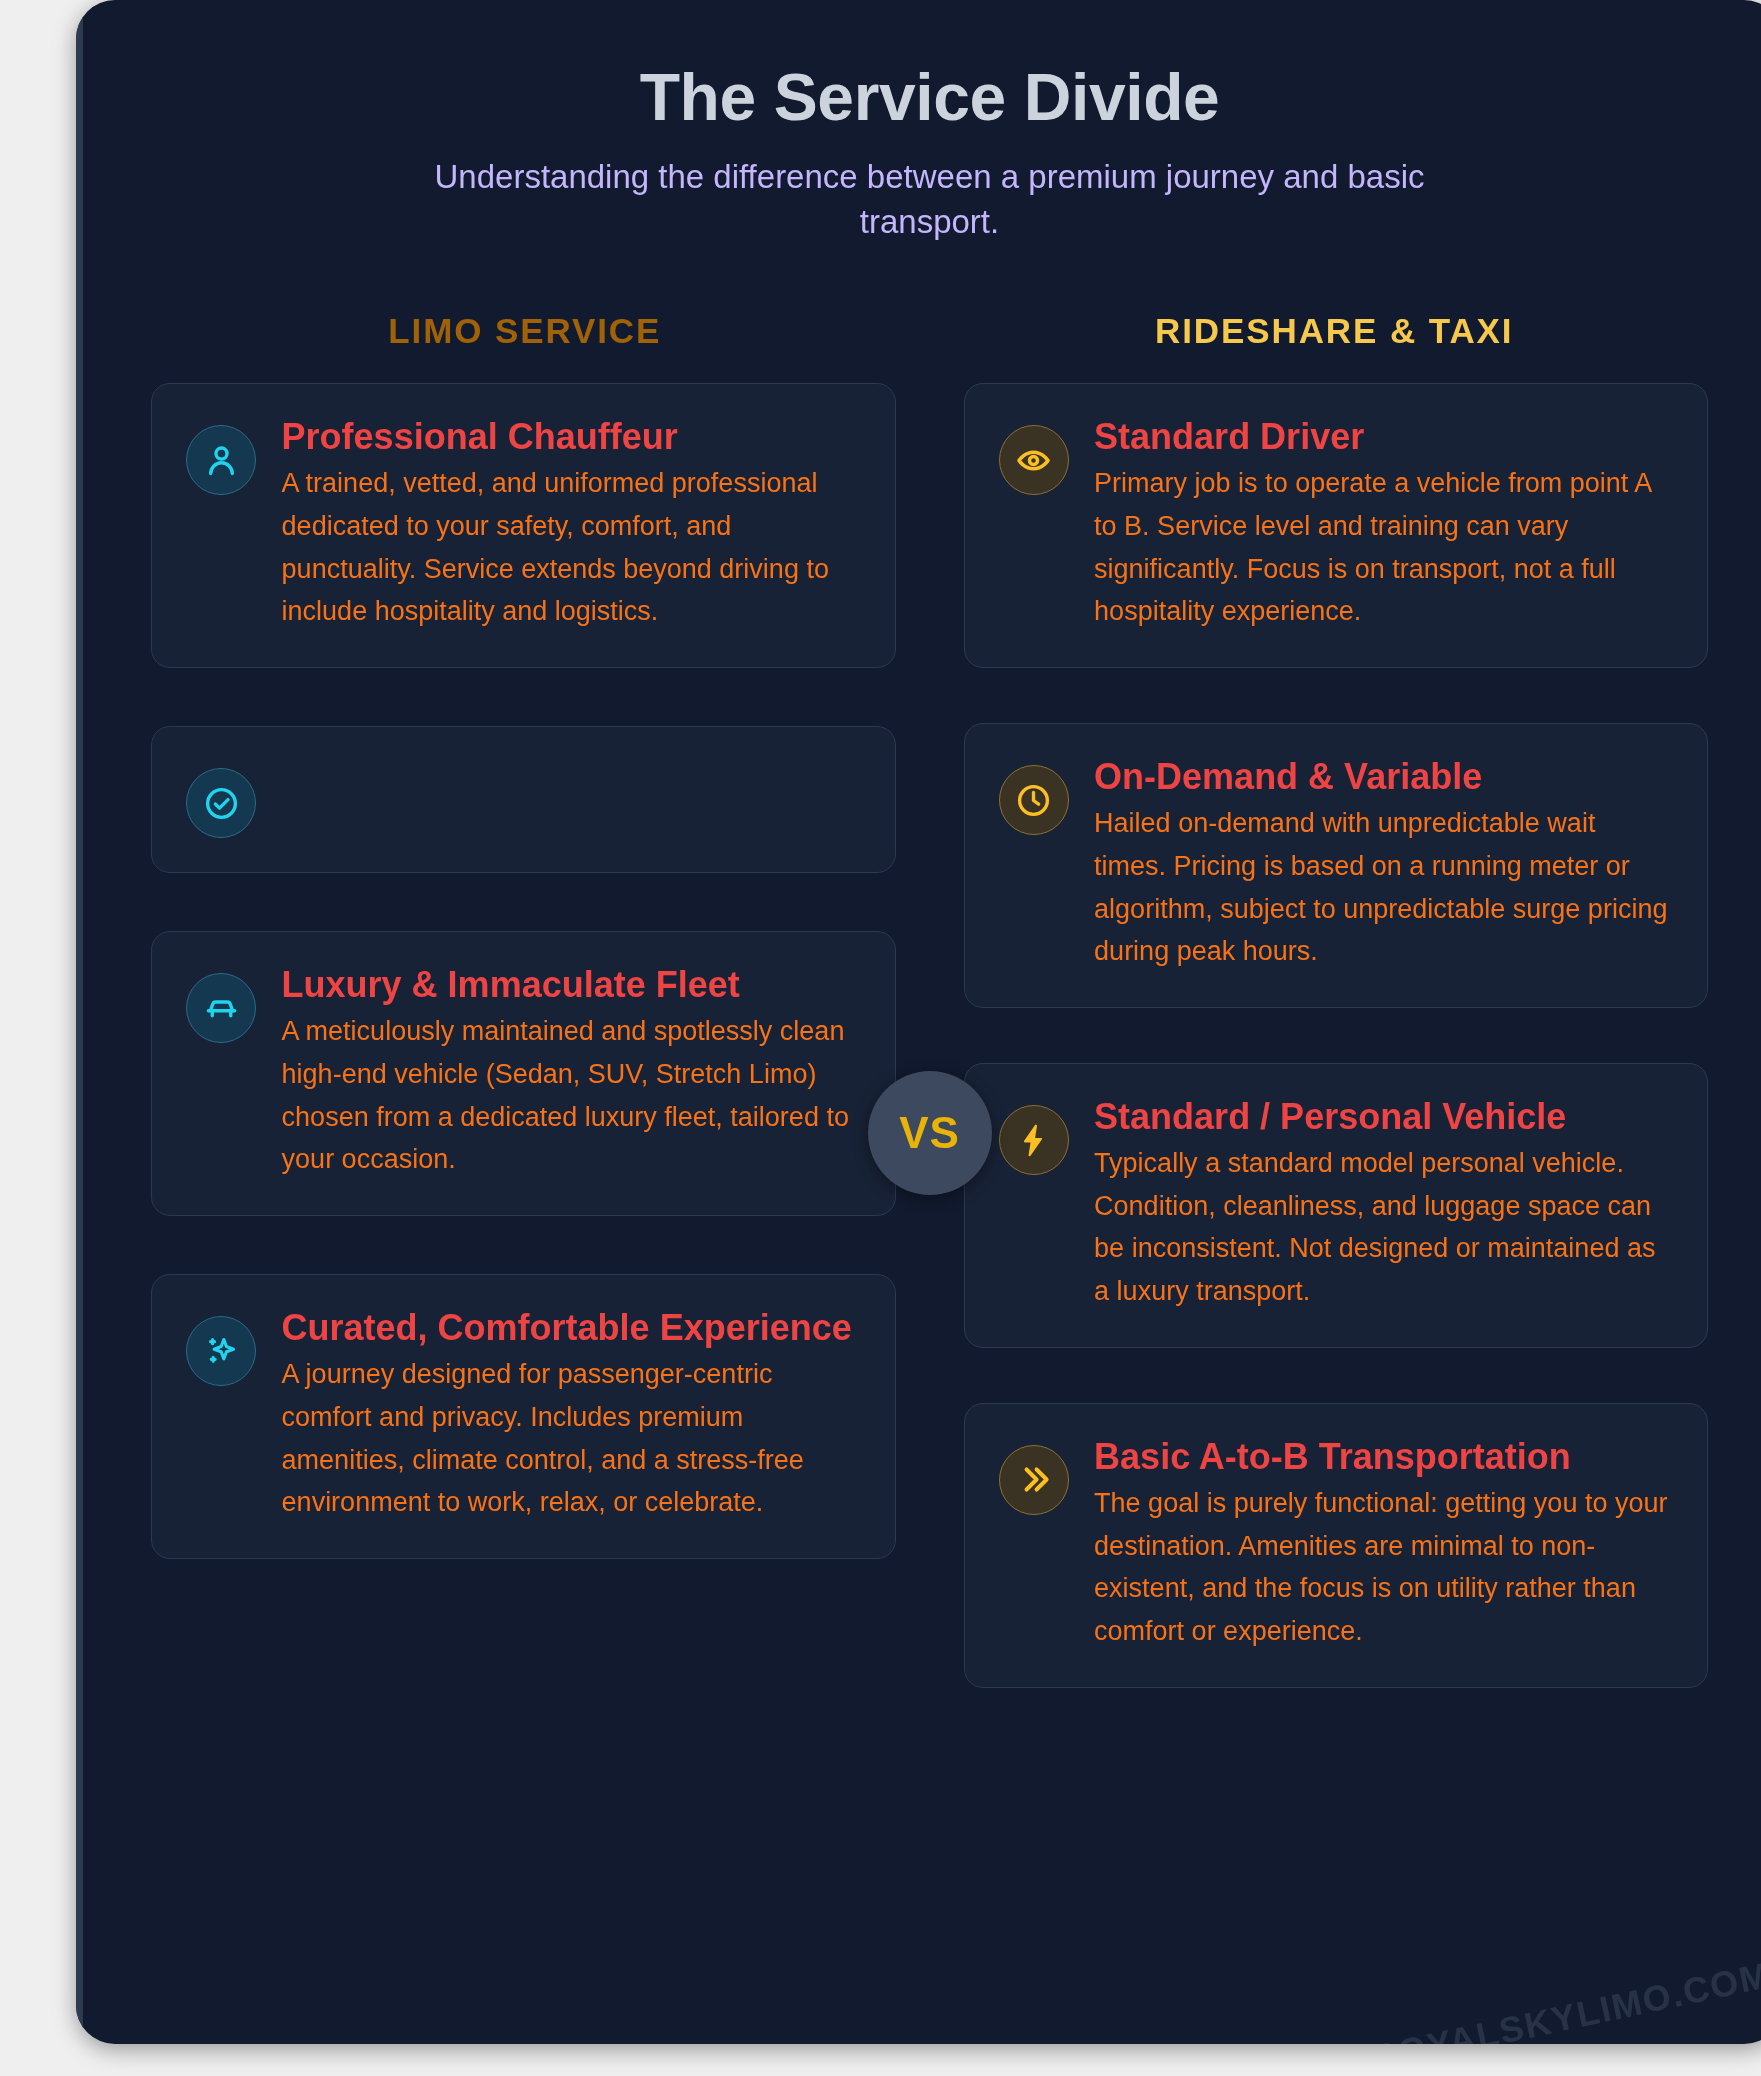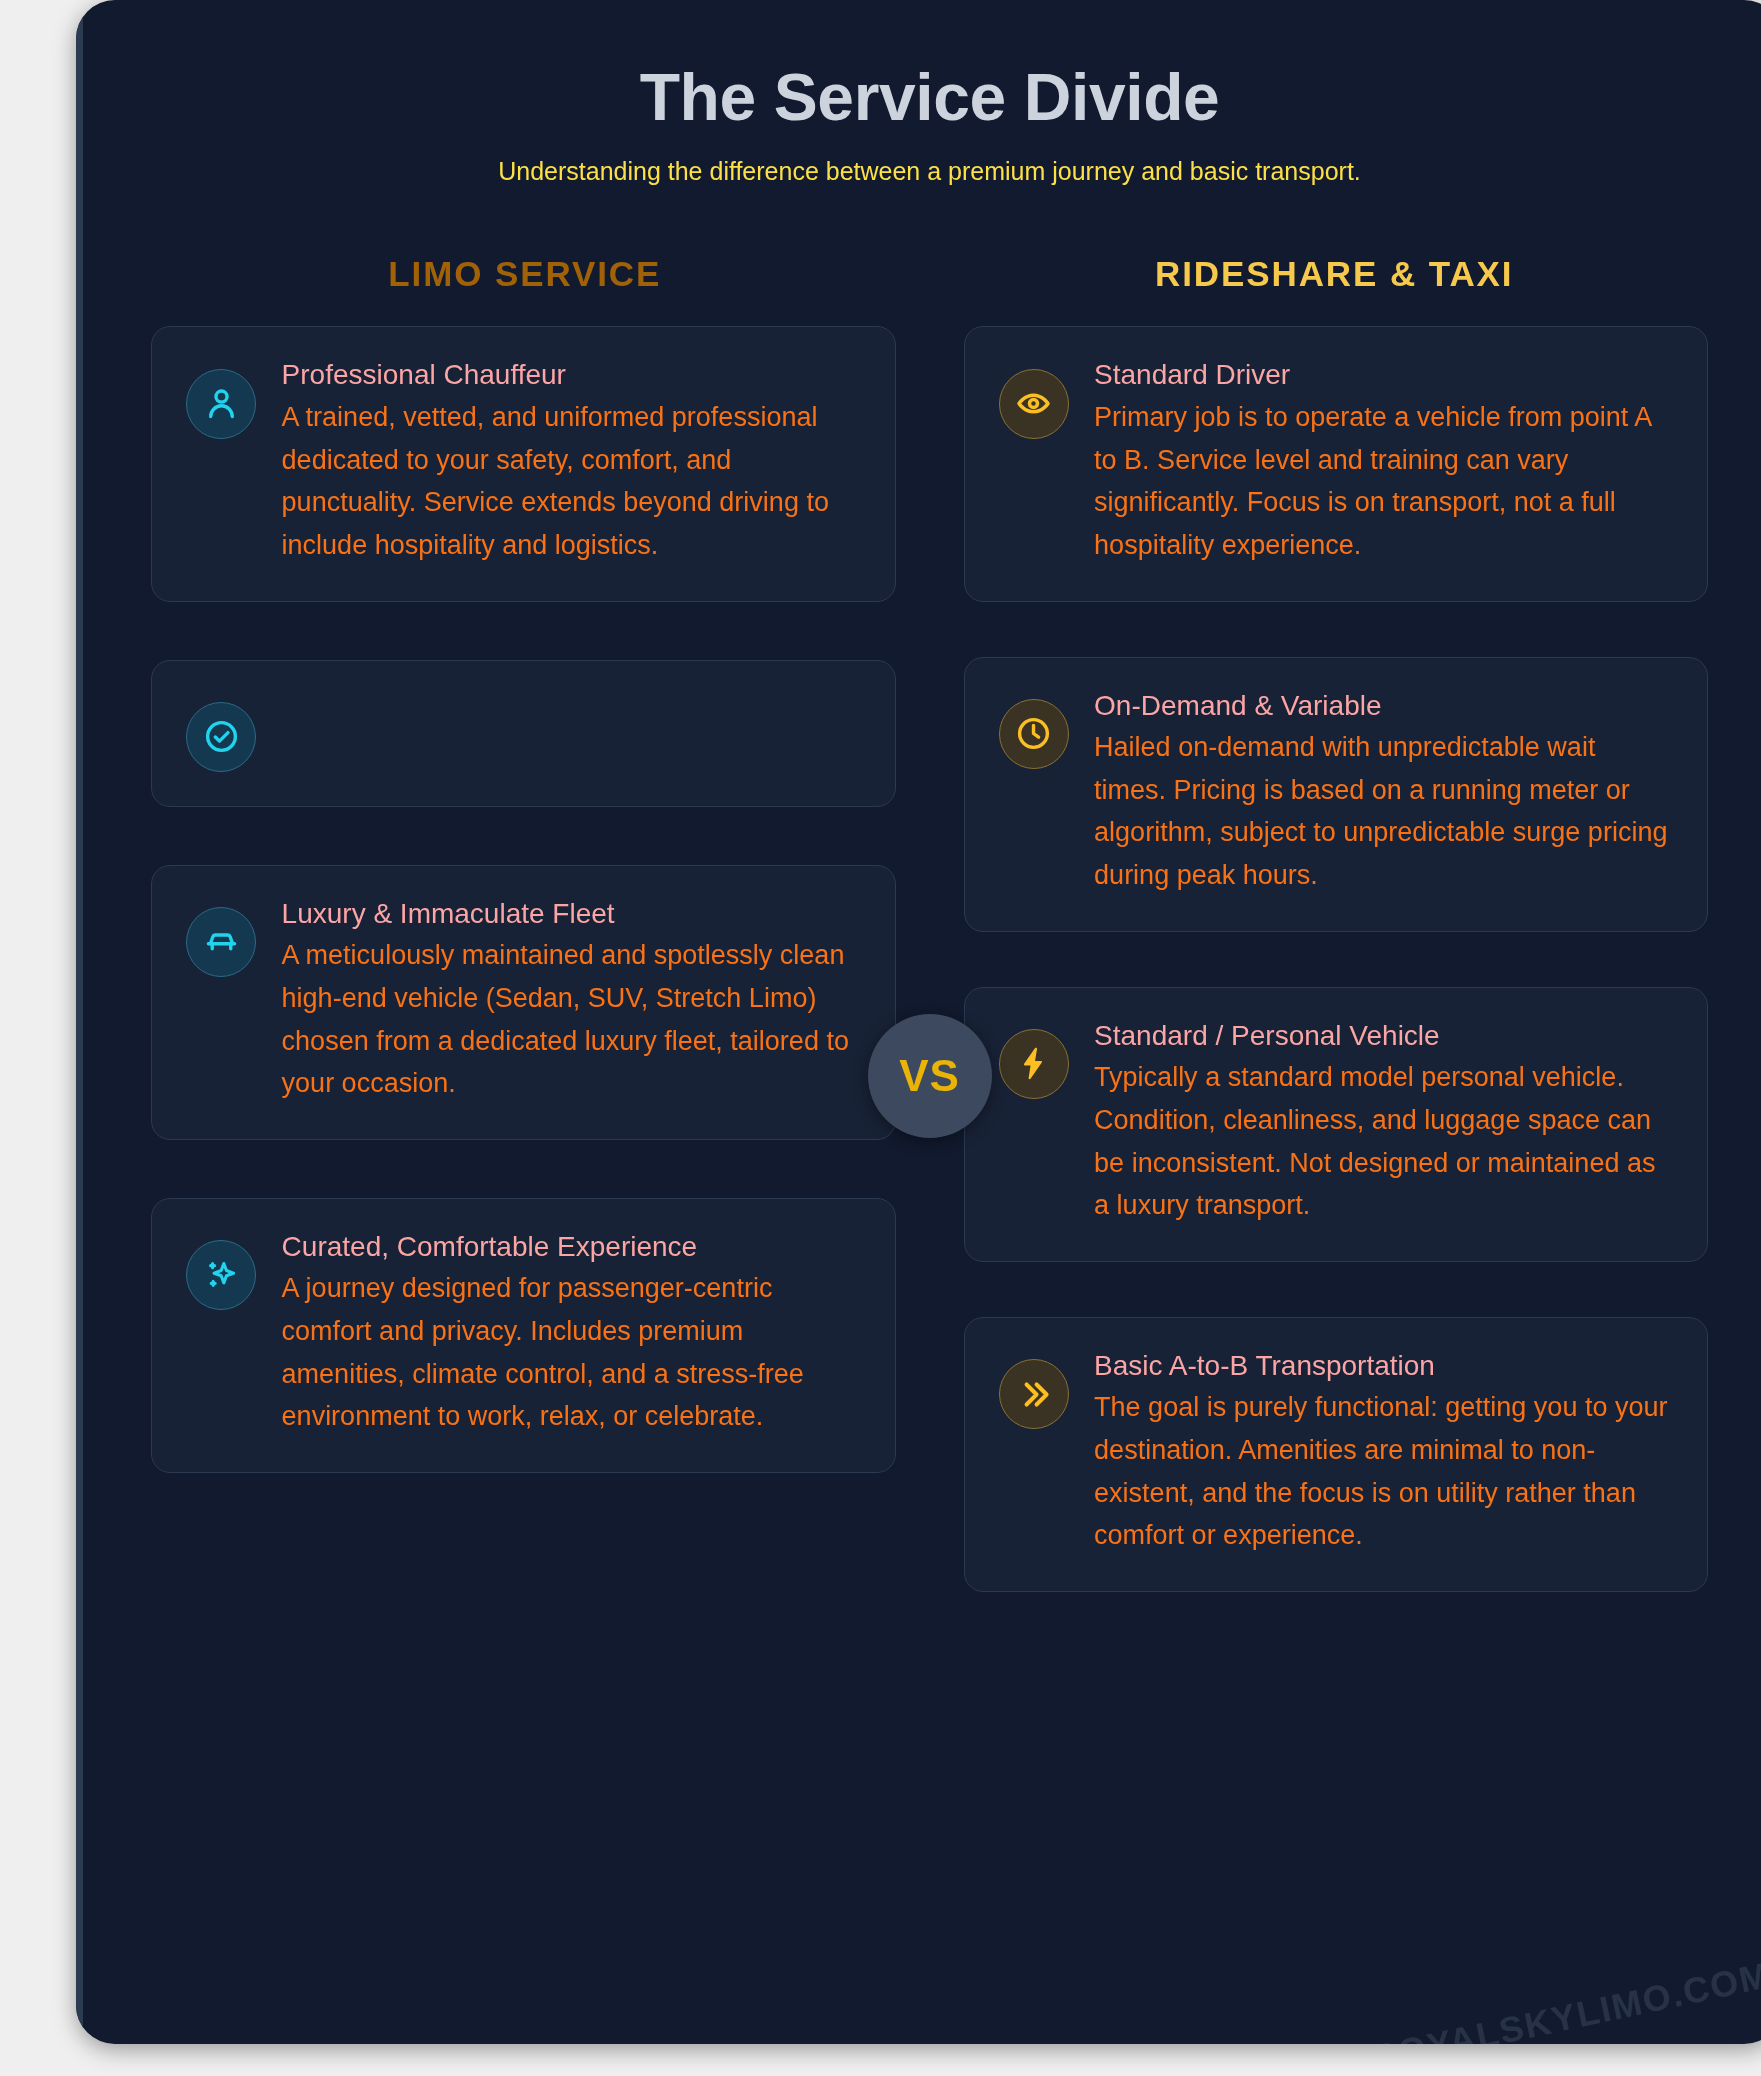--- a/index.html
+++ b/index.html
@@ -67,23 +67,23 @@
   .title {
     font-size: 66px;
     font-weight: 700;
     letter-spacing: -0.4px;
     color: #cdd3dd;
     line-height: 1.12;
   }
   .subtitle {
     margin: 19px auto 0;
     max-width: 1099px;
-    font-size: 25px;
+    font-size: 33px;
     line-height: 1.38;
-    color: #fde047;
+    color: #c4b5fd;
     font-weight: 400;
   }
 
   
   .col-heads {
     display: flex;
     margin-top: 66px;
     padding: 0 44px;
   }
   .col-head {
@@ -133,23 +133,23 @@
     border: 1.4px solid #2b6b87;
   }
   .icon-wrap.gold {
     background: #3a3223;
     border: 1.4px solid #8a7233;
   }
   .icon-wrap svg { display: block; }
 
   .card-body { flex: 1 1 auto; min-width: 0; }
   .card-title {
-    font-size: 28px;
-    font-weight: 400;
-    color: #fca5a5;
+    font-size: 36px;
+    font-weight: 700;
+    color: #ef4444;
     line-height: 1.22;
     margin-bottom: 3.4px;
   }
   .card-desc {
     font-size: 27px;
     line-height: 1.58;
     color: #f97316;
     font-weight: 400;
   }
 

